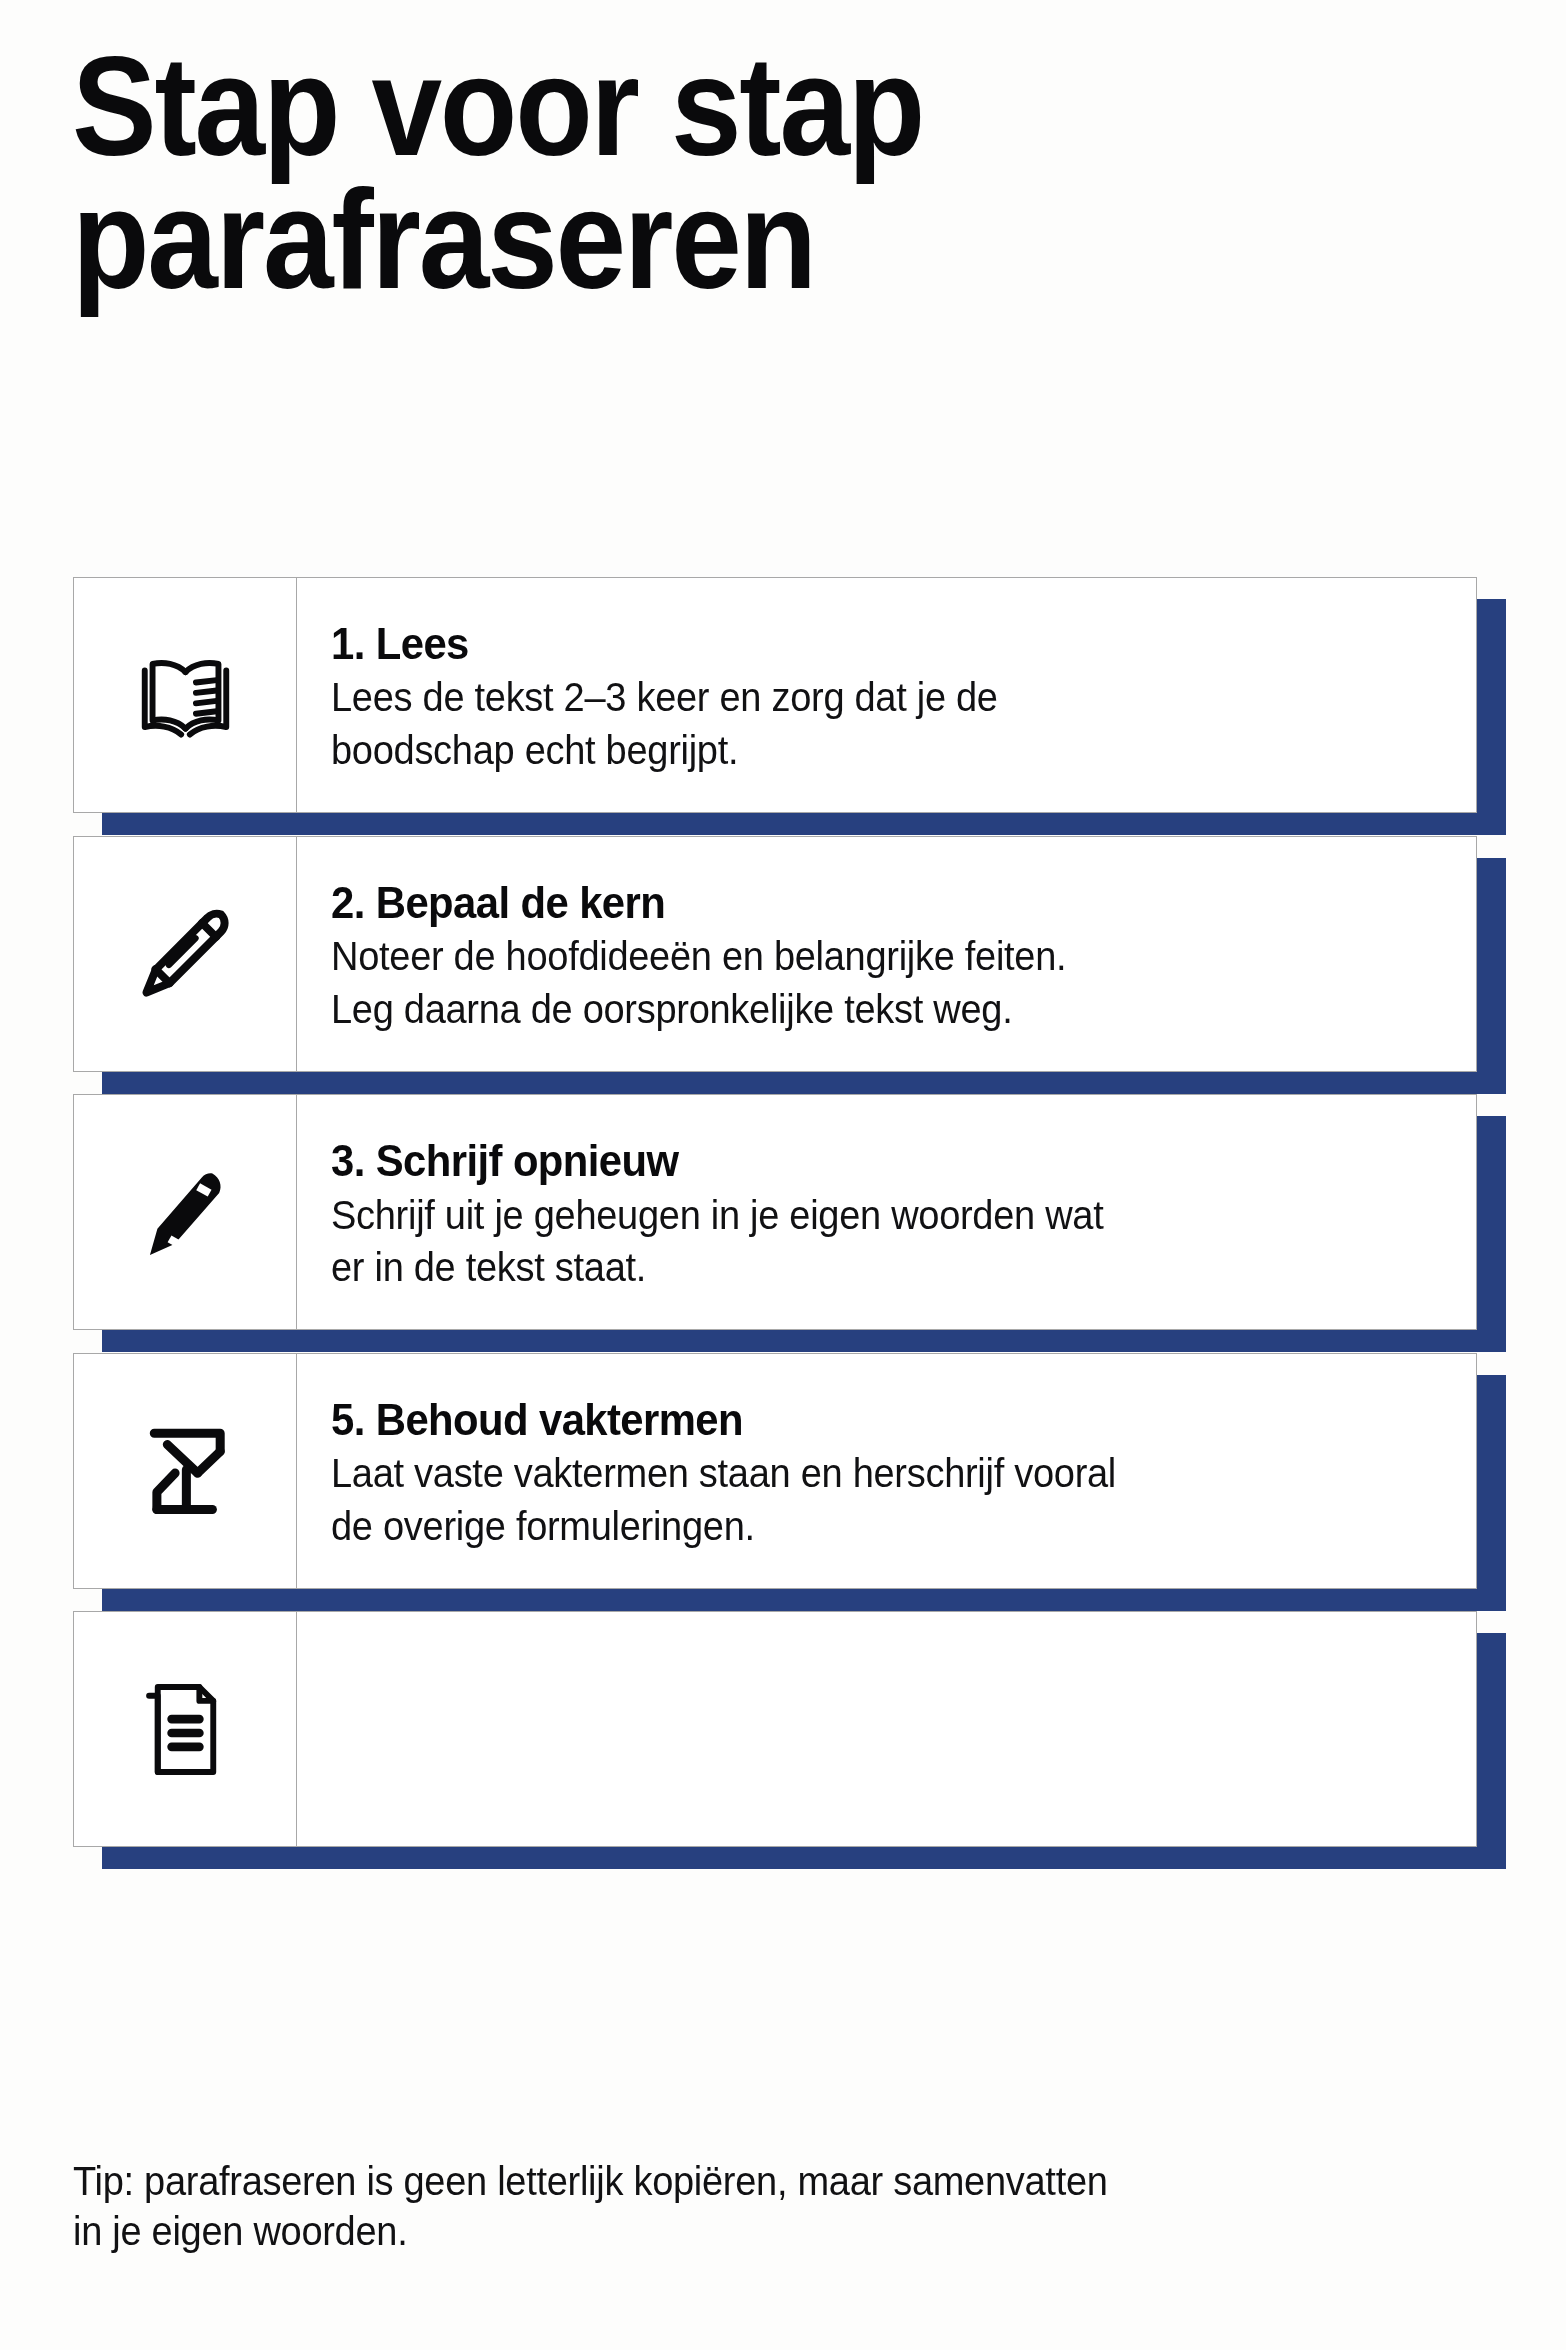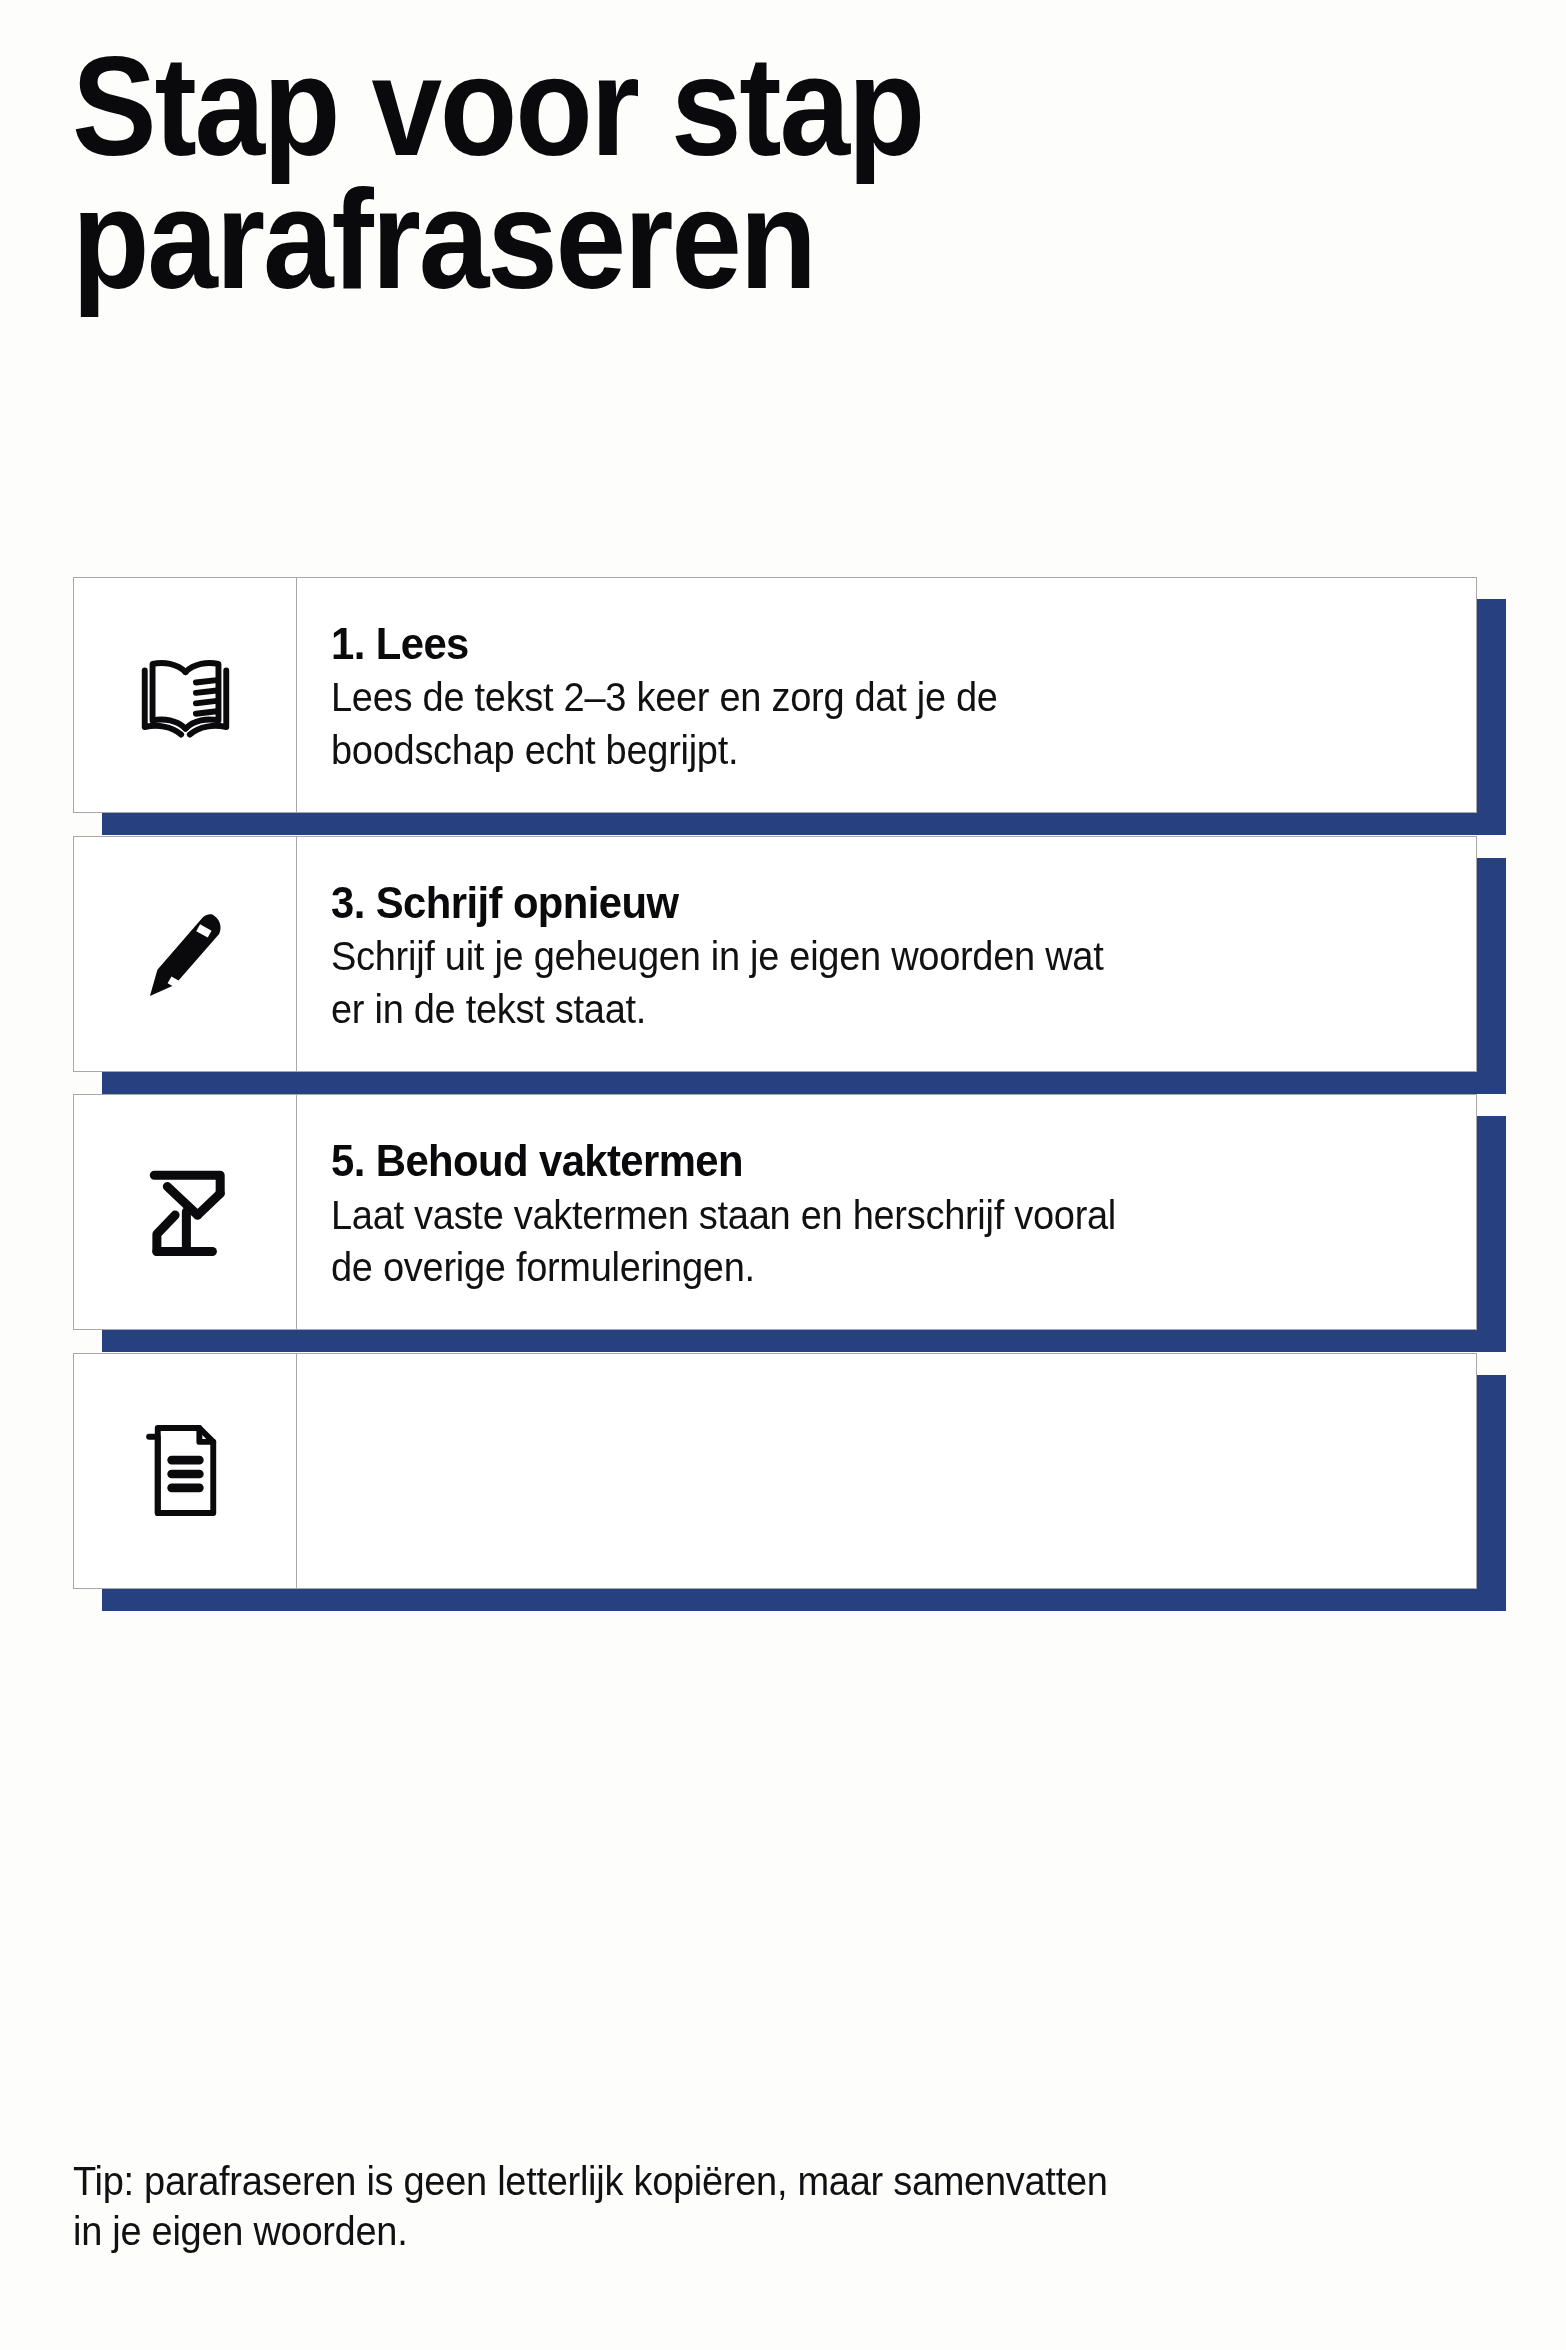--- a/index.html
+++ b/index.html
@@ -157,20 +157,37 @@
           </svg>
         </span>
       </div>
       <div class="text-cell">
         <div class="step-title">1. Lees</div>
         <div class="step-desc">Lees de tekst 2–3 keer en zorg dat je de
 boodschap echt begrijpt.</div>
       </div>
     </div>
 
+    <div class="step-card">
+      <div class="icon-cell">
+        <span>
+          <svg viewBox="0 0 64 64" fill="none" stroke="#0a0a0c" stroke-width="4.6" stroke-linecap="round" stroke-linejoin="round">
+            <path d="M52.5 9.5a7 7 0 0 1 0 9.9L22.8 49.1 9.5 54.5l5.4-13.3L44.6 11.5a7 7 0 0 1 7.9-2z"></path>
+            <path d="M41.5 14.4l8.1 8.1"></path>
+            <path d="M22.8 49.1l-8.1-8.1"></path>
+            <path d="M37.8 23.2L22.4 38.6" stroke-width="3.6"></path>
+          </svg>
+        </span>
+      </div>
+      <div class="text-cell">
+        <div class="step-title">2. Bepaal de kern</div>
+        <div class="step-desc">Noteer de hoofdideeën en belangrijke feiten.
+Leg daarna de oorspronkelijke tekst weg.</div>
+      </div>
+    </div>
 
     <div class="step-card">
       <div class="icon-cell">
         <span>
           <svg viewBox="0 0 64 64">
             <path d="M47.5 9.5c4.2 2.2 5.9 7.2 3.9 11.3L25.7 50.2 11.5 56.5l4.3-15.2L41.4 11.8c1.7-2 4.1-2.7 6.1-2.3z" fill="#0a0a0c"></path>
             <path d="M40.4 15.2l6.6 3.7-2.2 3.9-6.6-3.7z" fill="#ffffff"></path>
             <path d="M23.9 45.3l6.6 3.7-2.2 3.9-6.6-3.7z" fill="#ffffff"></path>
           </svg>
         </span>

